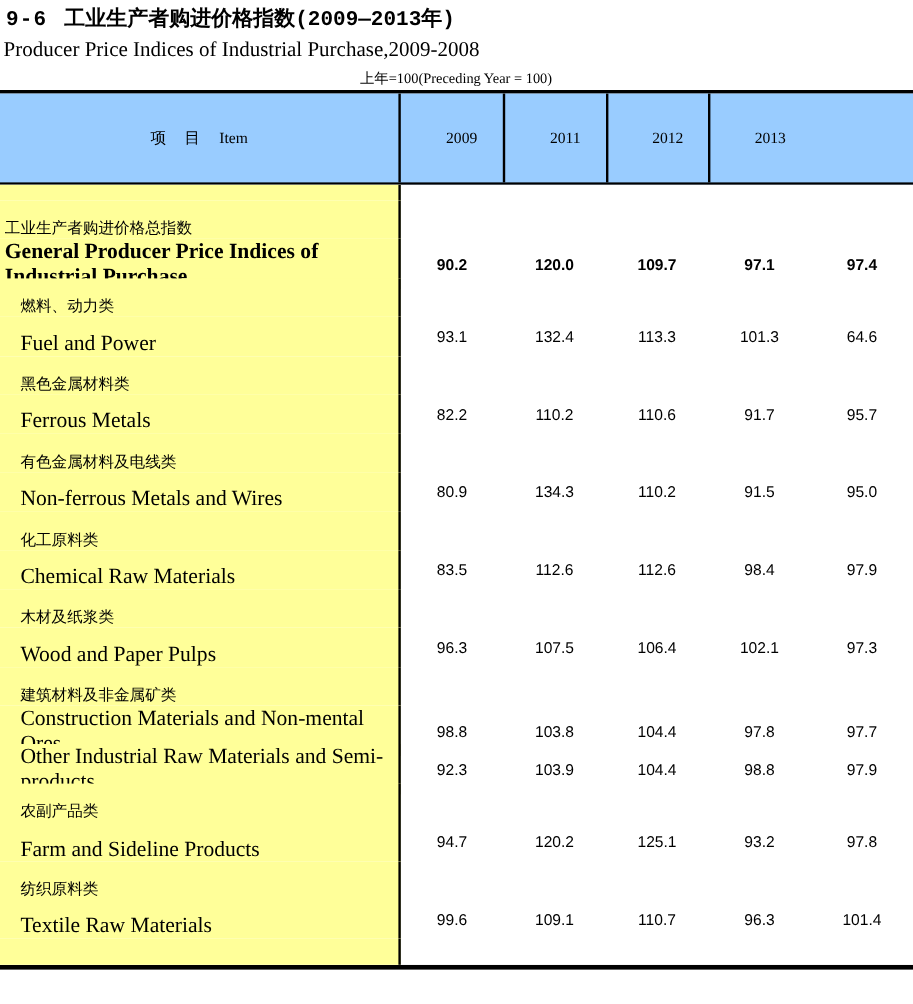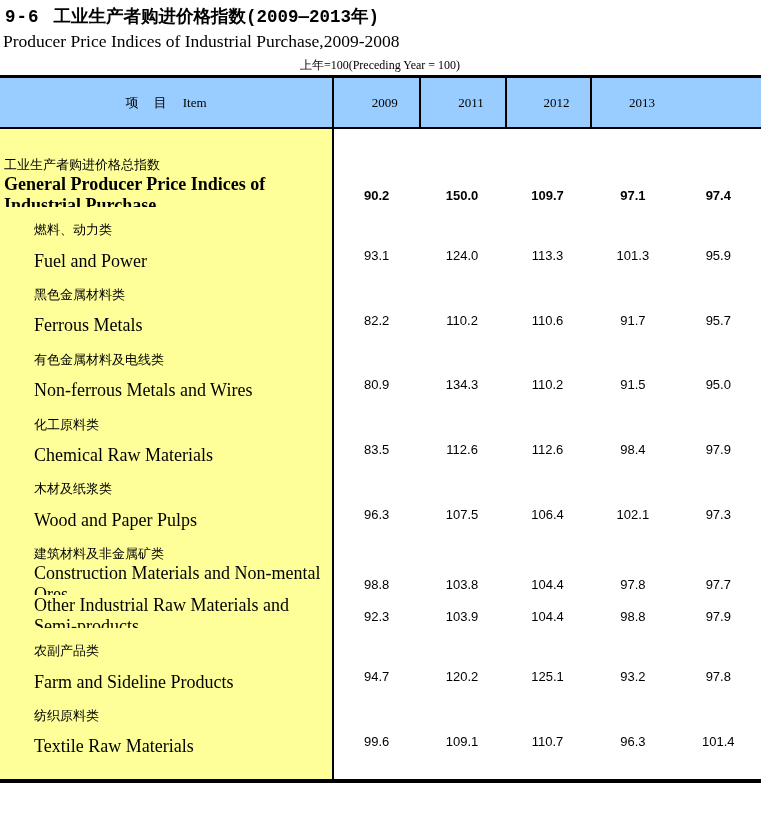--- a/index.html
+++ b/index.html
@@ -36,21 +36,21 @@
   
   .ppi-table {
     width:761px;
     border-top:3px solid #000;
     border-bottom:4px solid #000;
   }
   .header-row {
     display:grid;
     grid-template-columns:334px repeat(5, 1fr);
     background:var(--header-bg, #99CCFF);
-    height:51px;
+    height:76px;
     border-bottom:2px solid #000;
   }
   .item-header-cell {
     border-right:2px solid #000;
     display:flex; align-items:center; justify-content:center;
     font-size:13px;
   }
   .item-header-cell .item-zh { letter-spacing:6px; }
   .item-header-cell .item-en { margin-left:10px; }
   .year-header-cell {
@@ -69,21 +69,21 @@
   .value-line  { grid-template-columns:334px repeat(5, 1fr); height:32.4px; }
   .spacer-top    { height:13px; }
   .spacer-bottom { height:22px; }
   .label-cell {
     background:var(--label-bg, #FFFF99);
     border-right:2px solid #000;
     display:flex; align-items:flex-end;
     padding-left:4px;
     font-size:13px;
   }
-  .label-cell.indent { padding-left:34px; }
+  .label-cell.indent { padding-left:17px; }
   .zh-label { font-family:"Liberation Sans", sans-serif; font-size:13px; }
   .en-label { font-family:"Liberation Serif", serif; font-size:18px; }
   .val-cell {
     display:flex; align-items:center; justify-content:center;
     font-family:"Liberation Sans", sans-serif;
     font-size:13px;
   }
   .bold-row .en-label, .bold-row .val-cell { font-weight:bold; }
 </style>
 </head>
@@ -121,43 +121,43 @@
       <div class="label-cell zh-cell">
         <span class="zh-label">工业生产者购进价格总指数</span>
       </div>
       <div></div>
     </div>
     <div class="value-line">
       <div class="label-cell en-cell">
         <span class="en-label">General Producer Price Indices of Industrial Purchase</span>
       </div>
       <div class="val-cell">90.2</div>
-      <div class="val-cell">150.0</div>
+      <div class="val-cell">120.0</div>
       <div class="val-cell">109.7</div>
       <div class="val-cell">97.1</div>
       <div class="val-cell">97.4</div>
     </div>
   </div>
 
   <div class="row-pair">
     <div class="text-line">
       <div class="label-cell zh-cell indent">
         <span class="zh-label">燃料、动力类</span>
       </div>
       <div></div>
     </div>
     <div class="value-line">
       <div class="label-cell en-cell indent">
         <span class="en-label">Fuel and Power</span>
       </div>
       <div class="val-cell">93.1</div>
-      <div class="val-cell">124.0</div>
+      <div class="val-cell">132.4</div>
       <div class="val-cell">113.3</div>
       <div class="val-cell">101.3</div>
-      <div class="val-cell">95.9</div>
+      <div class="val-cell">64.6</div>
     </div>
   </div>
 
   <div class="row-pair">
     <div class="text-line">
       <div class="label-cell zh-cell indent">
         <span class="zh-label">黑色金属材料类</span>
       </div>
       <div></div>
     </div>

